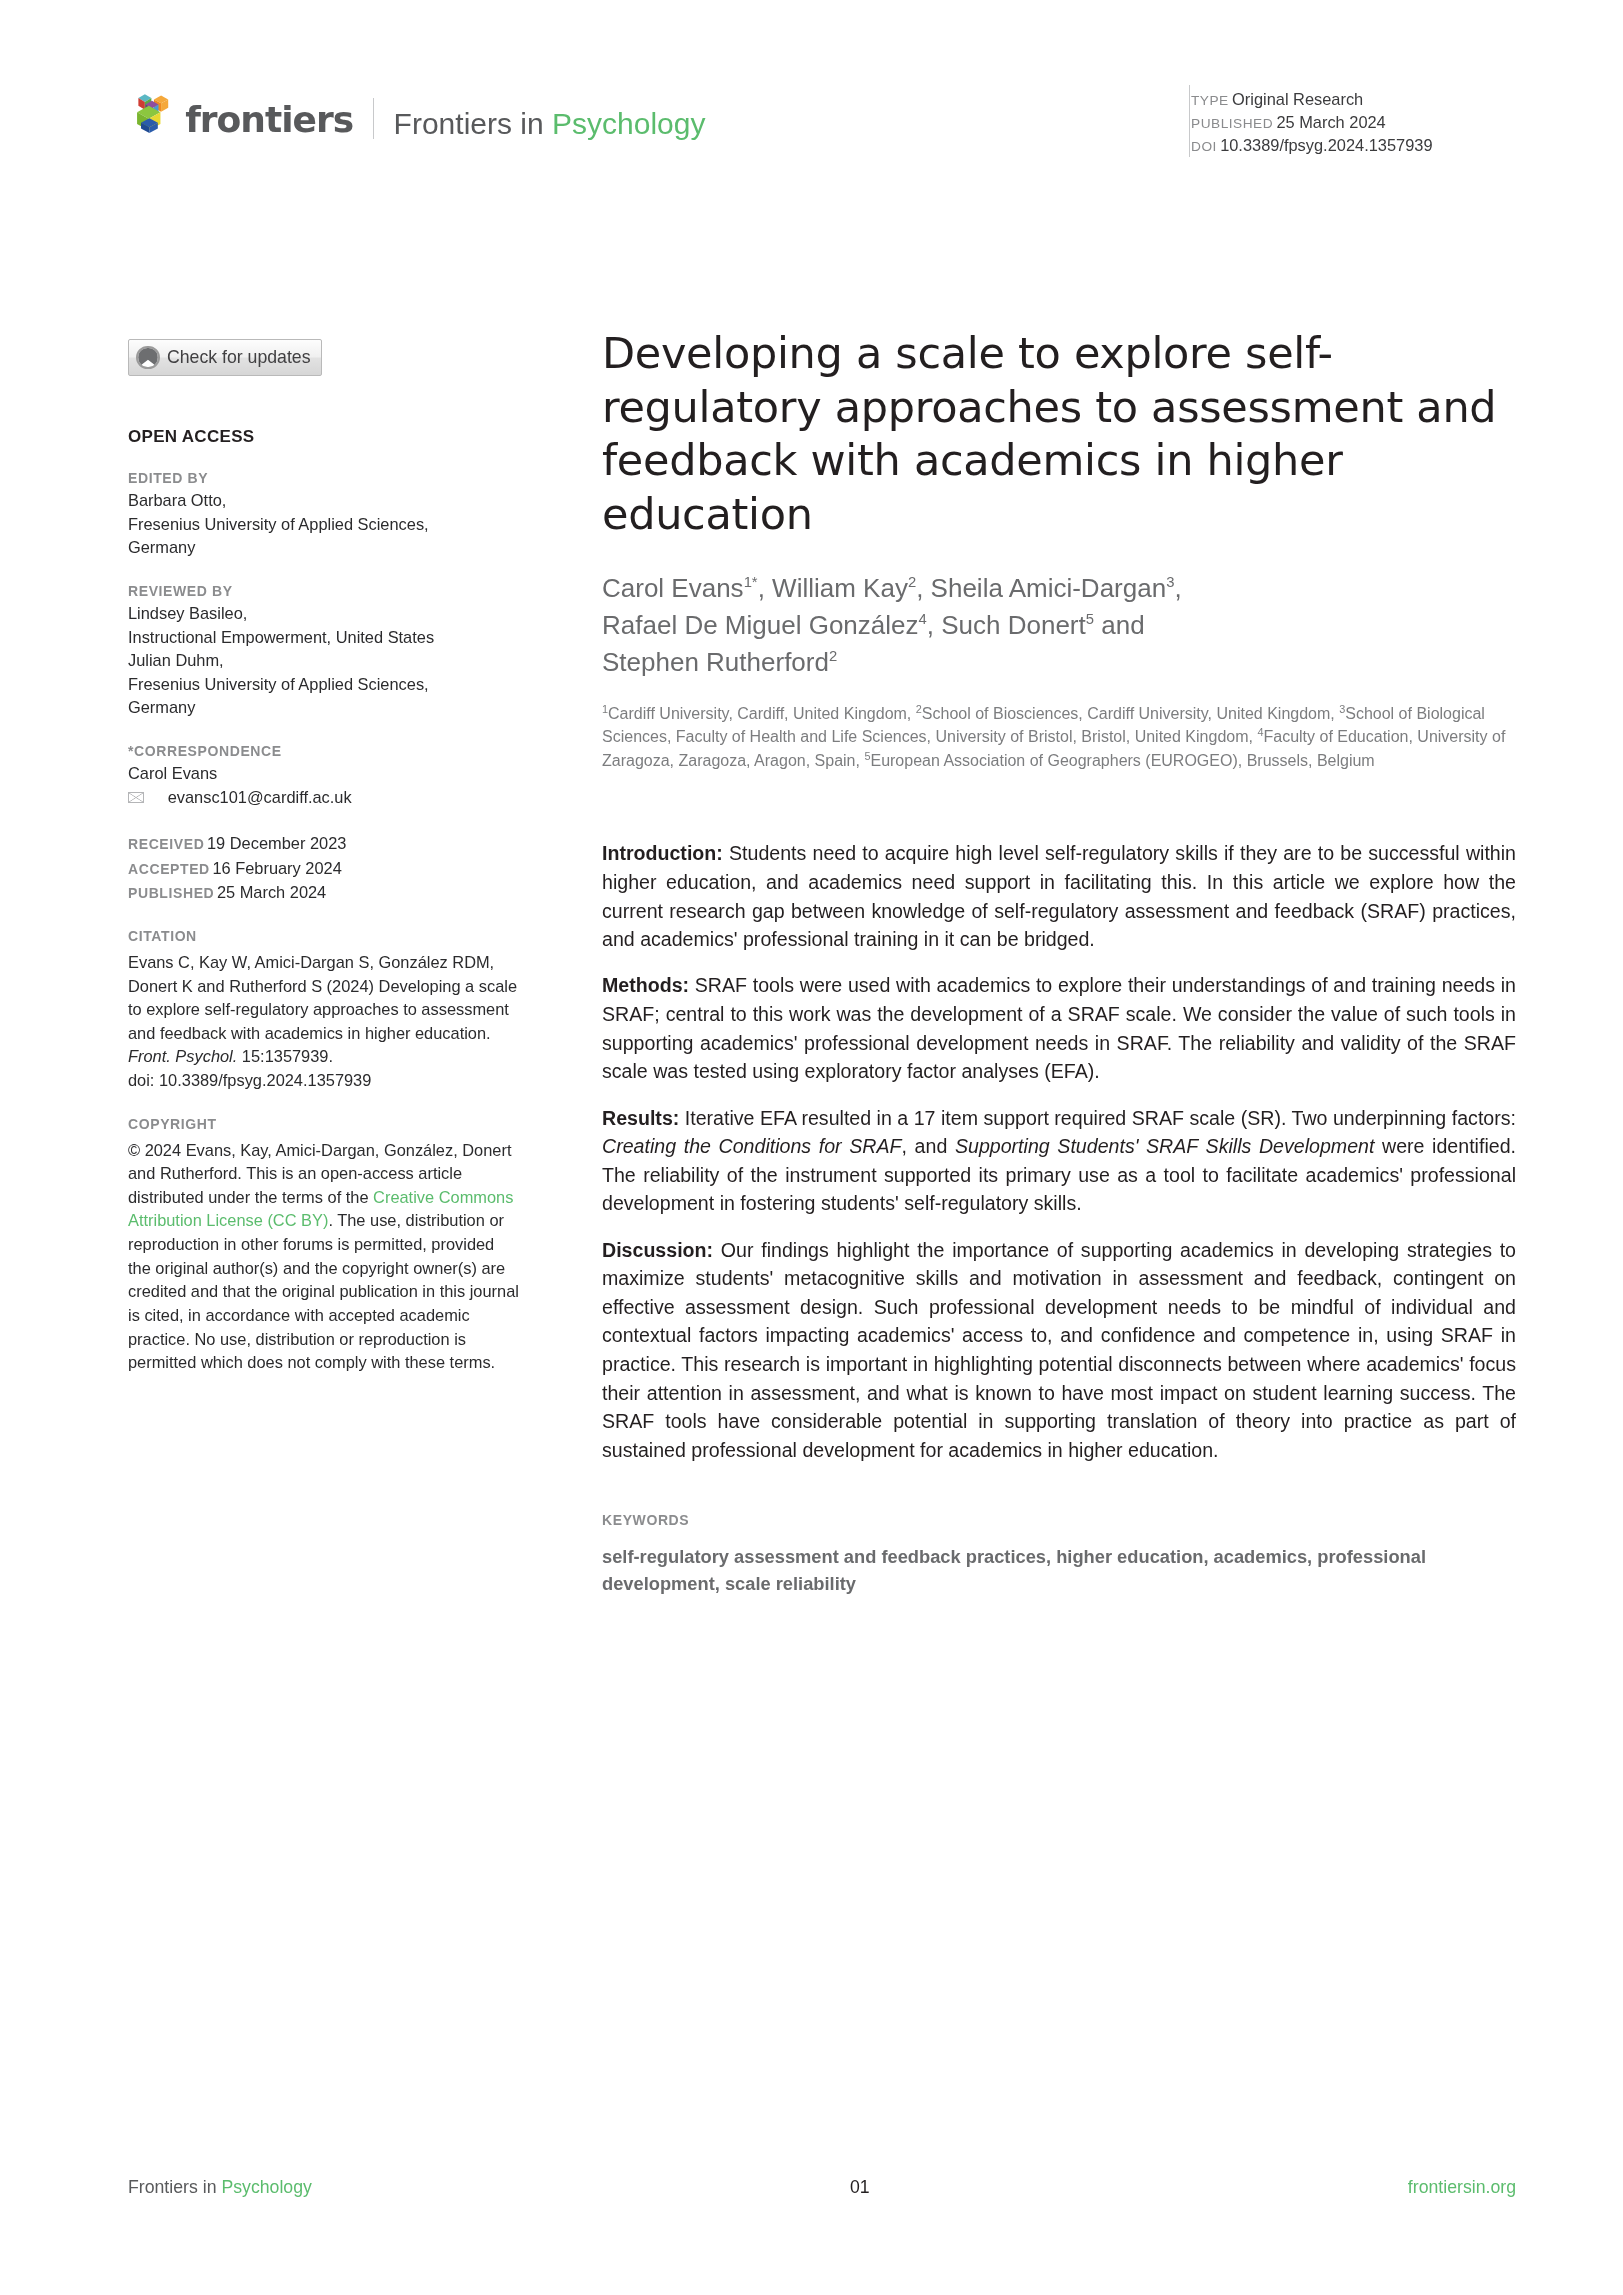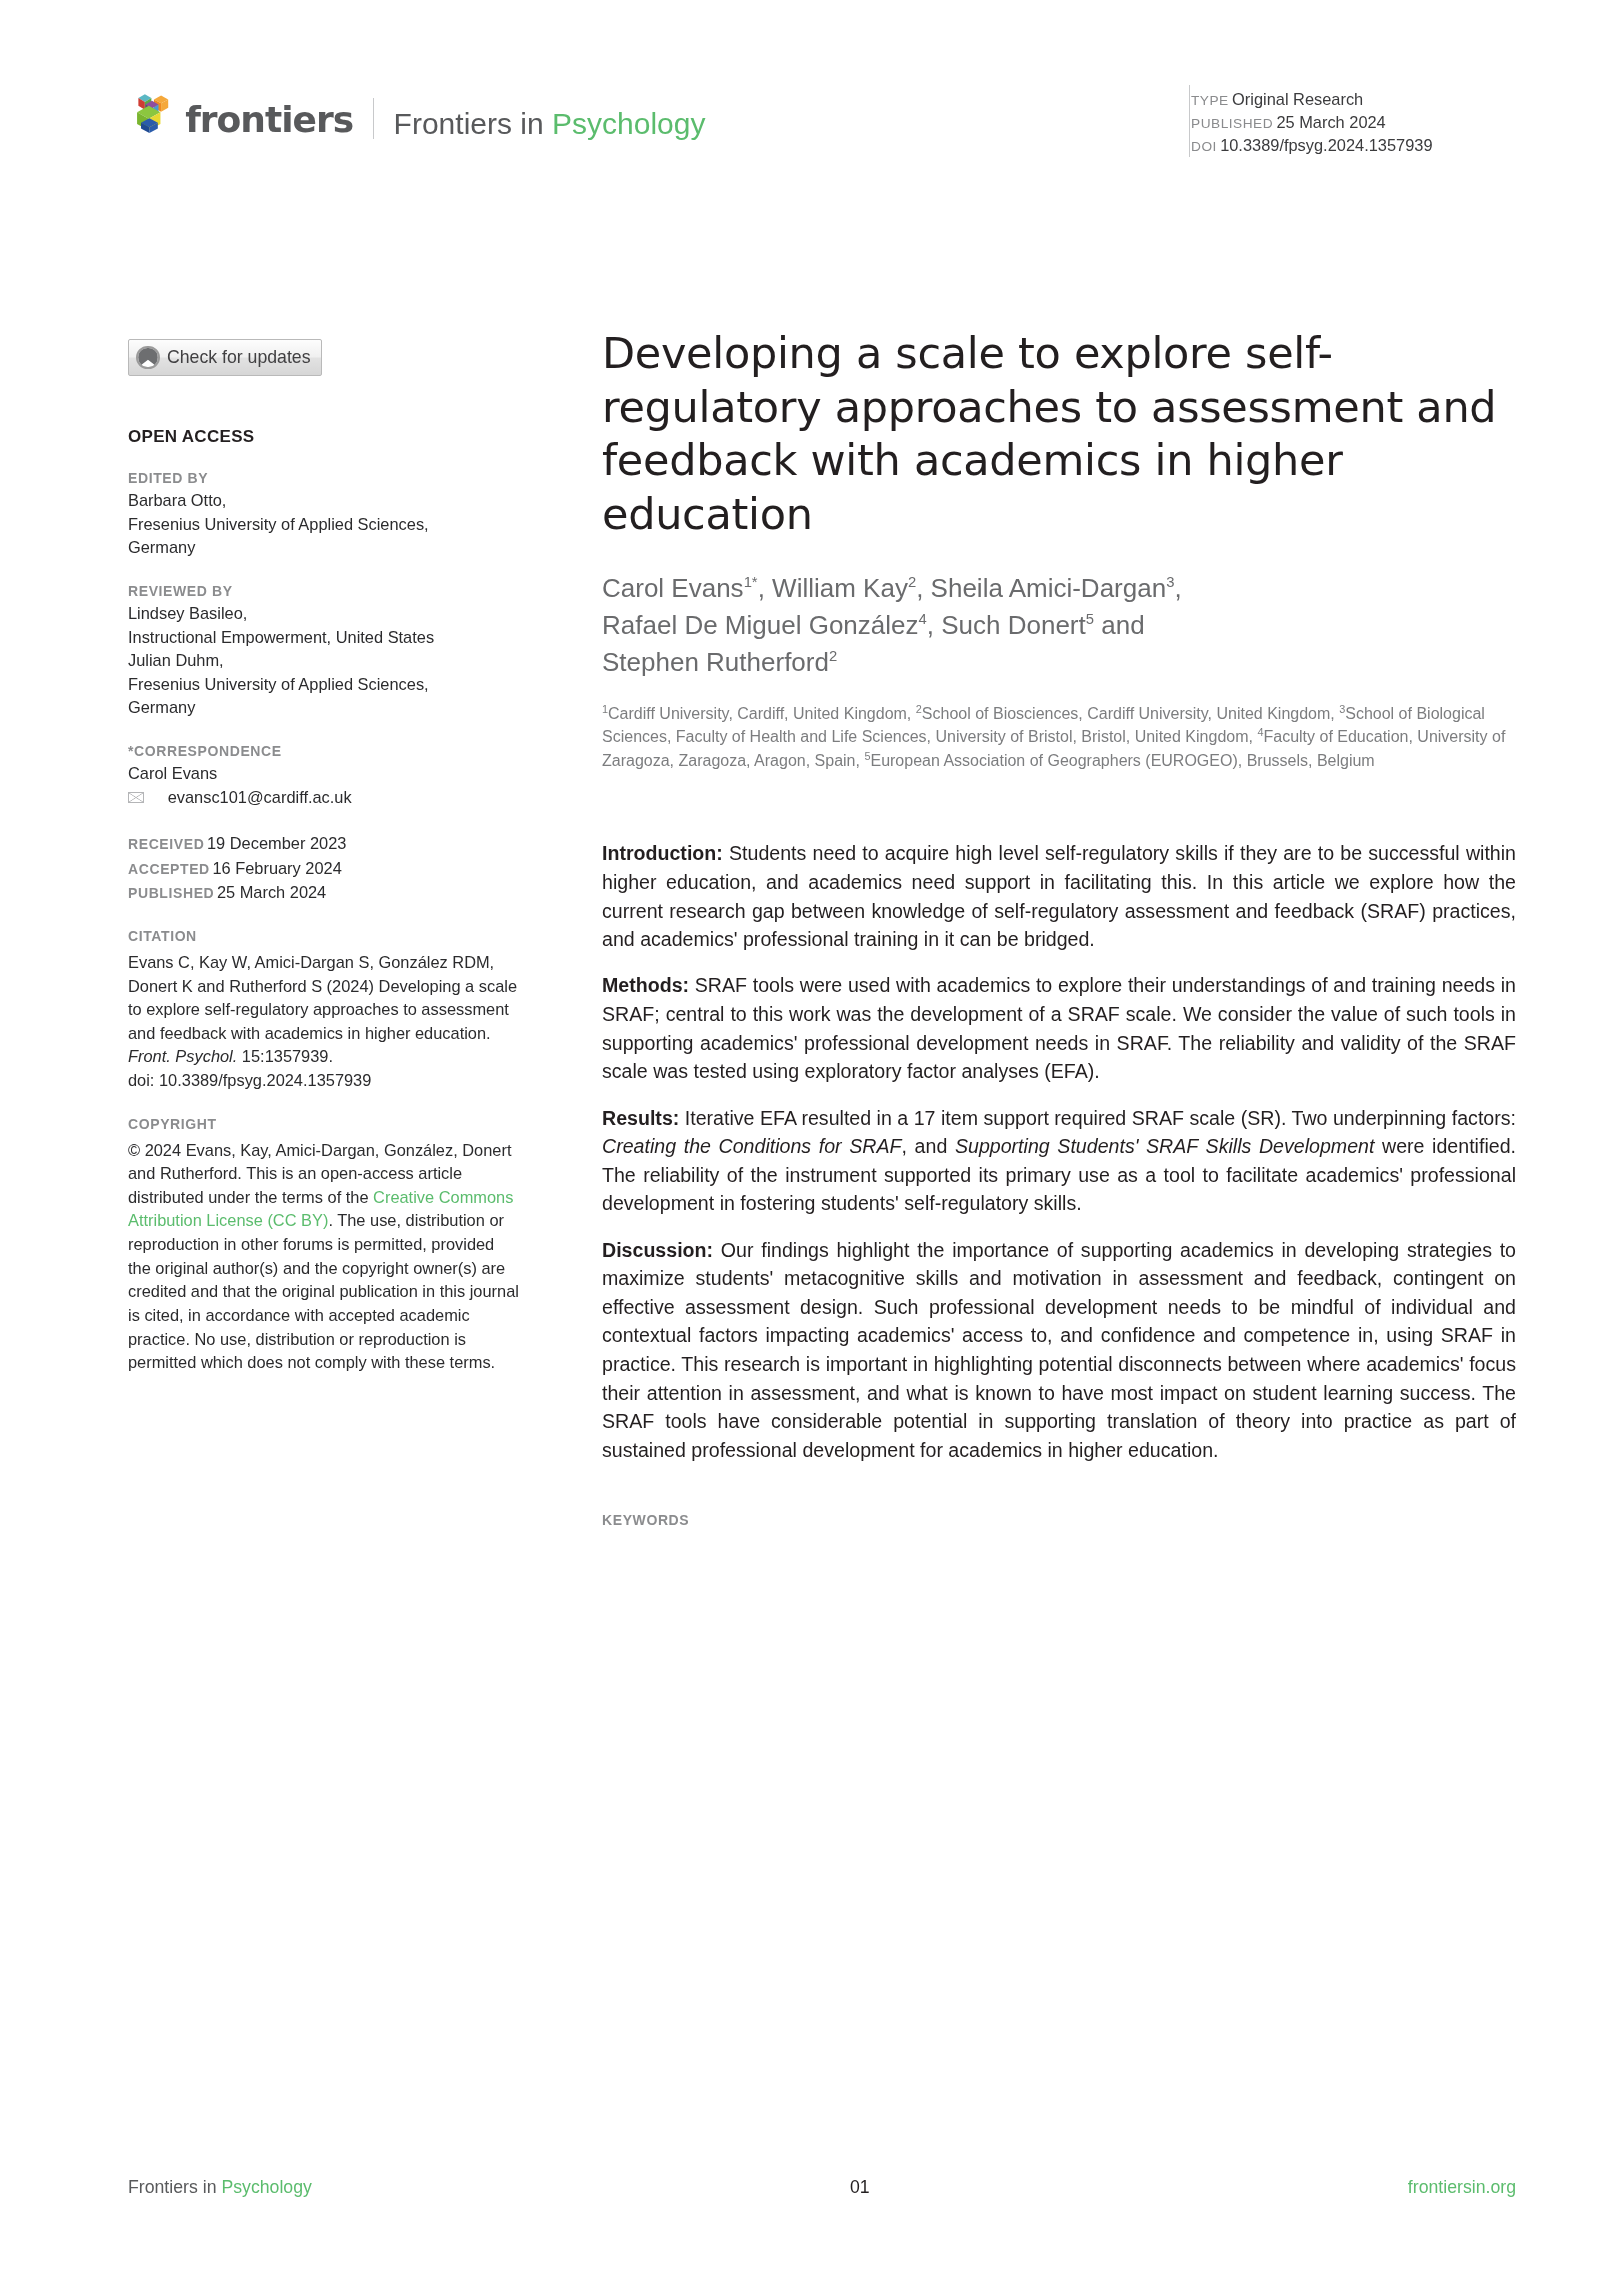--- a/index.html
+++ b/index.html
@@ -400,20 +400,21 @@
 
     <p class="abs-para"><span class="lead">Methods:</span><span> SRAF tools were used with academics to explore their understandings of and training needs in SRAF; central to this work was the development of a SRAF scale. We consider the value of such tools in supporting academics' professional development needs in SRAF. The reliability and validity of the SRAF scale was tested using exploratory factor analyses (EFA).</span></p>
 
     <p class="abs-para"><span class="lead">Results:</span><span> Iterative EFA resulted in a 17 item support required SRAF scale (SR). Two underpinning factors: </span><span class="ital">Creating the Conditions for SRAF</span><span>, and </span><span class="ital">Supporting Students' SRAF Skills Development</span><span> were identified. The reliability of the instrument supported its primary use as a tool to facilitate academics' professional development in fostering students' self-regulatory skills.</span></p>
 
     <p class="abs-para"><span class="lead">Discussion:</span><span> Our findings highlight the importance of supporting academics in developing strategies to maximize students' metacognitive skills and motivation in assessment and feedback, contingent on effective assessment design. Such professional development needs to be mindful of individual and contextual factors impacting academics' access to, and confidence and competence in, using SRAF in practice. This research is important in highlighting potential disconnects between where academics' focus their attention in assessment, and what is known to have most impact on student learning success. The SRAF tools have considerable potential in supporting translation of theory into practice as part of sustained professional development for academics in higher education.</span></p>
 
   </div>
 
   <div class="kw-label">KEYWORDS</div>
+  <div class="kw-text">self-regulatory assessment and feedback practices, higher education, academics, professional development, scale reliability</div>
 
 </div>
 
 <div class="footer">
   <div><span>Frontiers in </span><span class="accent">Psychology</span></div>
   <div class="footer-page">01</div>
   <div class="footer-site">frontiersin.org</div>
 </div>
 
 

